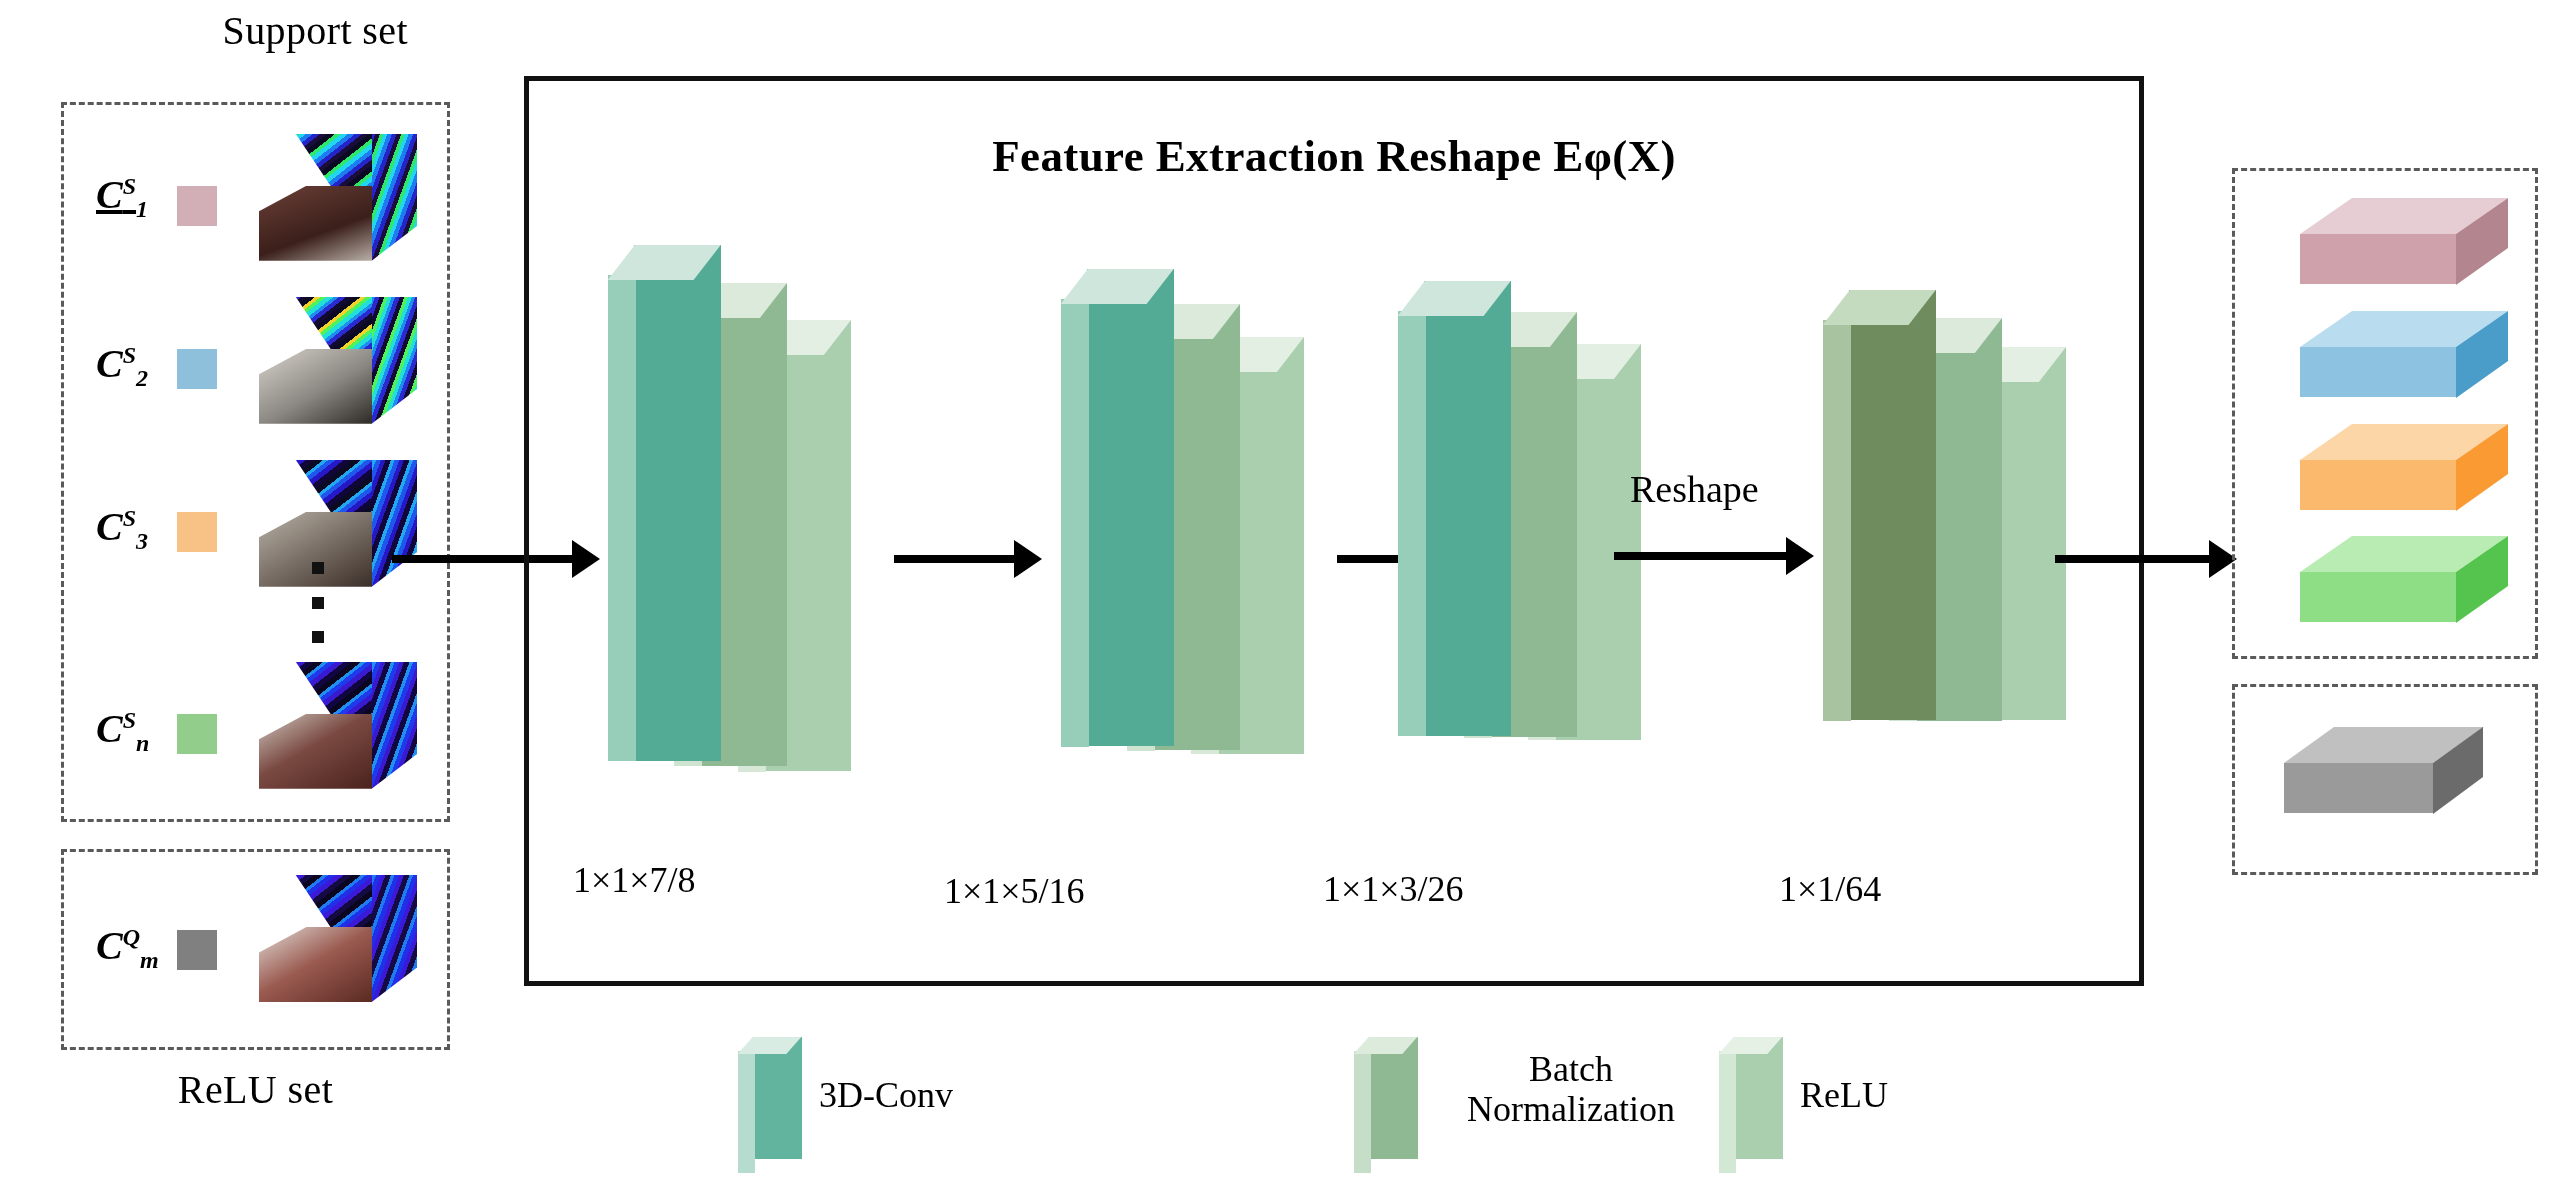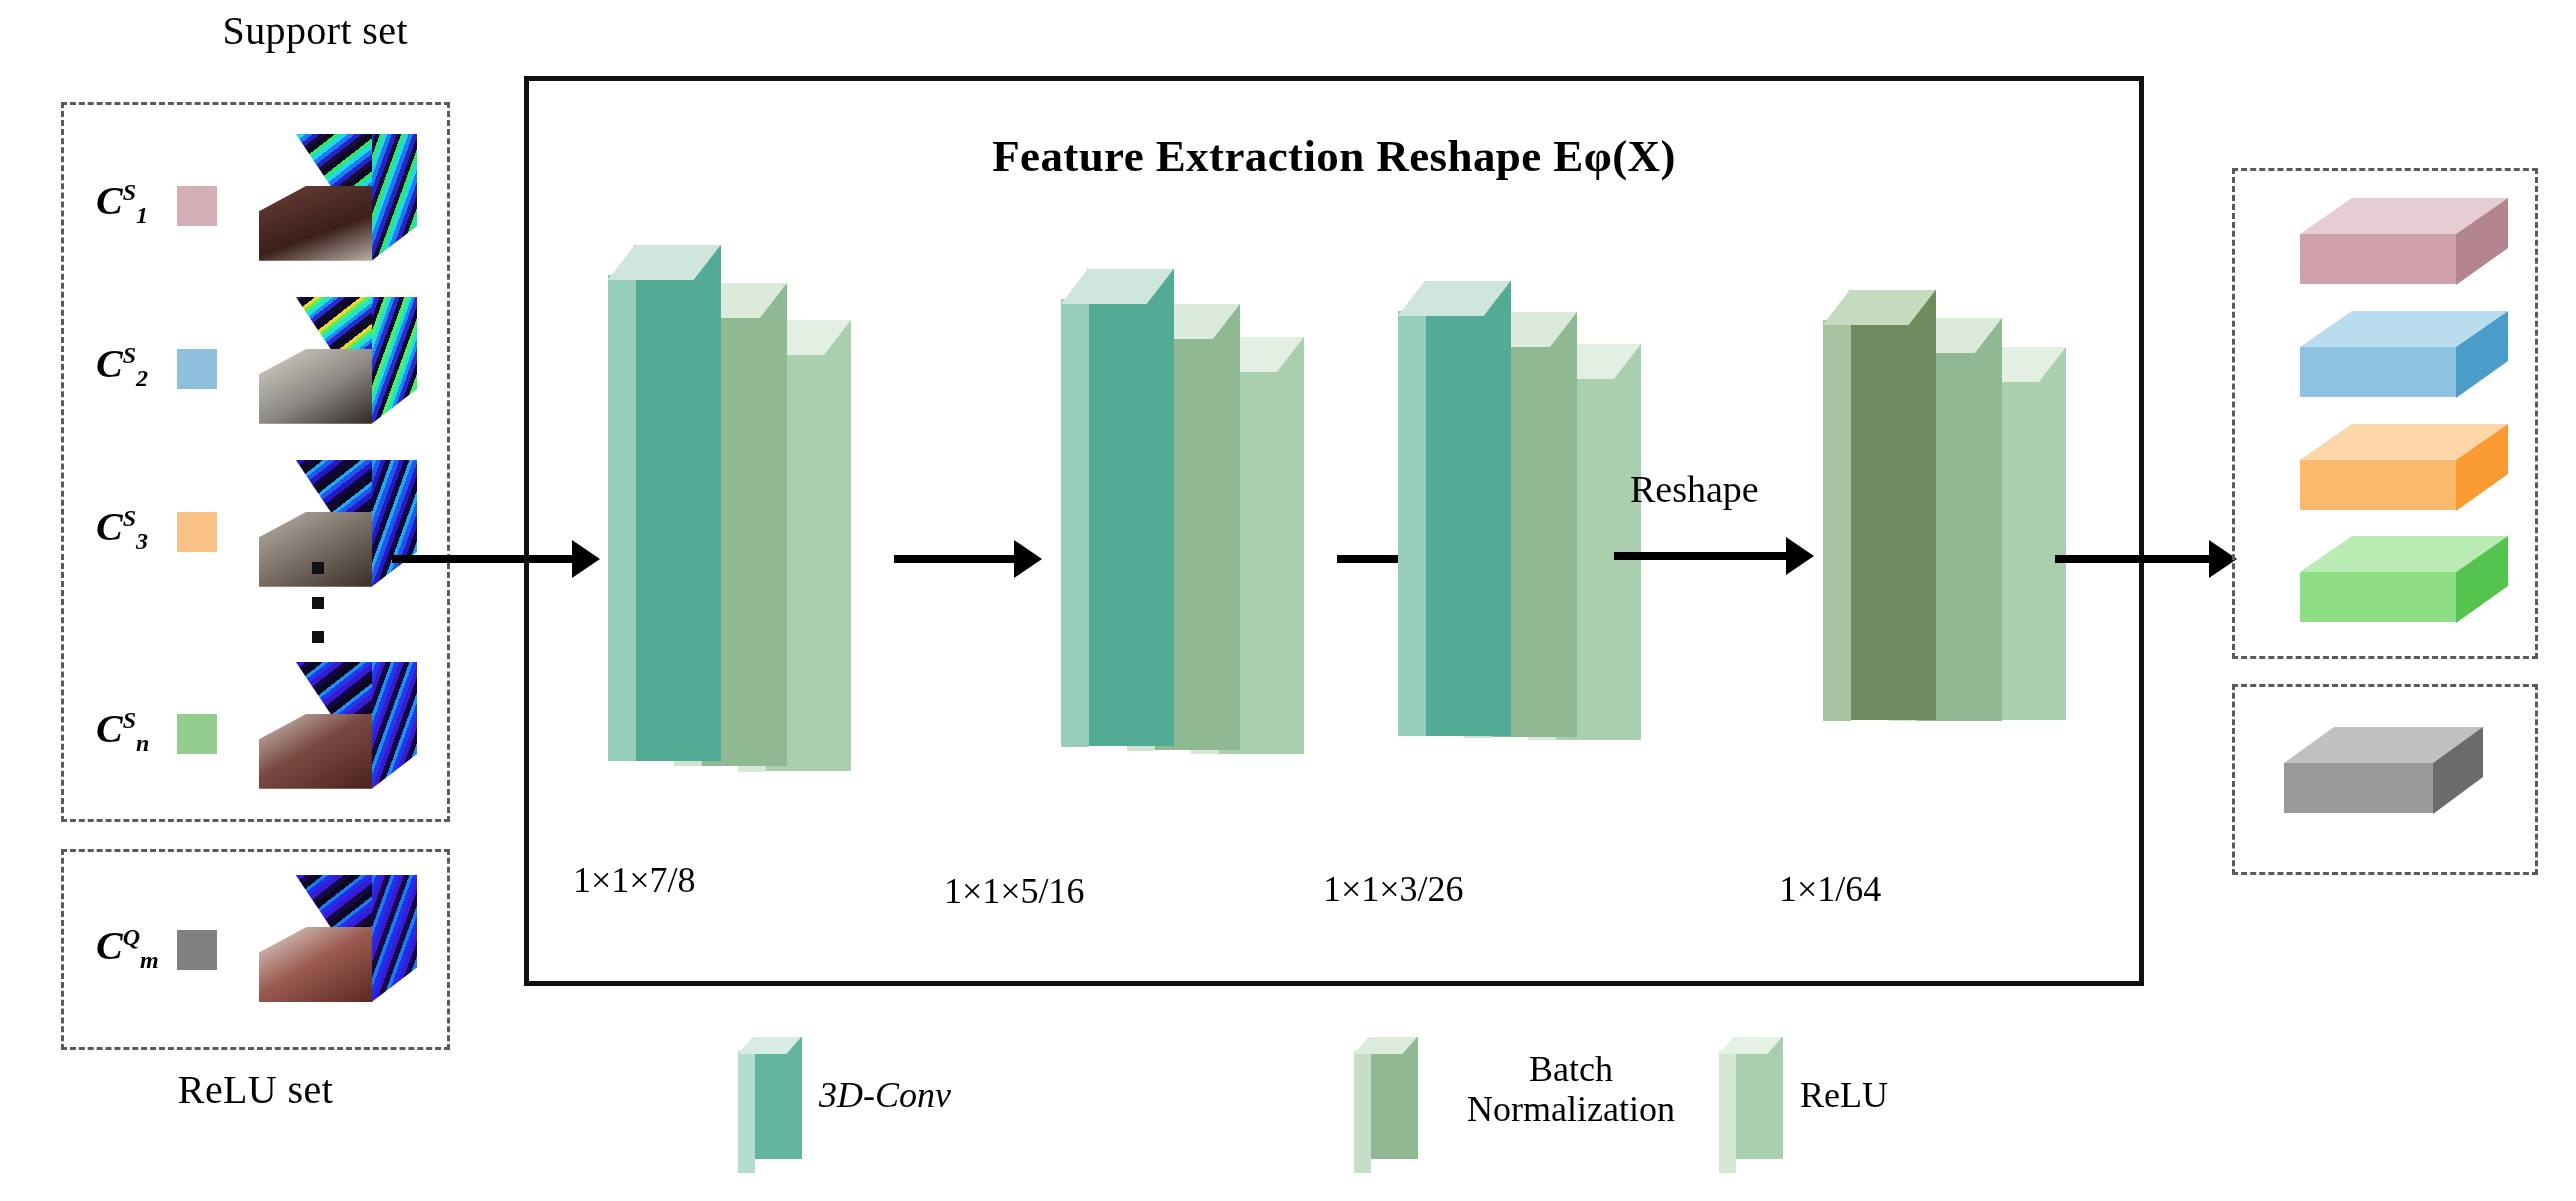--- a/index.html
+++ b/index.html
@@ -51,21 +51,21 @@
   .dots span{display:block;width:12px;height:12px;background:#111;margin-bottom:22.6px;}
 </style>
 </head>
 <body>
 
 <div class="abs set-title" style="left:61px;top:7px;width:347px;text-align:right;">Support set</div>
 
 <div class="abs dashed-box" style="left:61px;top:102px;width:389px;height:720px;"></div>
 
 <div class="abs" style="left:75px;top:132px;width:365px;height:148px;">
-  <div class="abs class-label" style="left:21px;top:45px;">
+  <div class="abs class-label" style="left:21px;top:39px;text-decoration:underline;">
     <span>C</span><span class="sup">S</span><span class="sub">1</span>
   </div>
   <div class="abs swatch" style="left:102px;top:54px;background:#d2aeb6;"></div>
   <div class="abs cube" style="left:165px;top:1.7px;width:174px;height:130px;">
     <div class="top" style="left:0;top:0;width:174px;height:130px;
       background:
        repeating-linear-gradient(-38deg,#1a0d3a 0 4.3px,#2424c8 4.3px 8.7px,#1f7cf0 8.7px 13px,#22d6f0 13px 17.4px,#2ee86a 17.4px 21px,#0a0a22 21px 26px);
       clip-path:polygon(32% 0,100% 0,100% 60%,62% 60%);"></div>
     <div class="front" style="left:19px;top:52px;width:113px;height:75px;background:linear-gradient(160deg,#6b4038,#3b1f1a 60%,#b9b0a8);
       clip-path:polygon(0 34%,42% 0,100% 0,100% 100%,0 100%);"></div>
@@ -303,21 +303,21 @@
 
 <div class="abs" style="left:729px;top:1033px;width:1389px;height:156px;">
 
   <div class="abs" style="left:0;top:0;width:312px;height:148px;">
     <div class="abs" style="left:8.7px;top:3.5px;width:64px;height:135px;">
       <div style="position:absolute;left:15.6px;top:0;width:49px;height:122px;background:#63b49f;"></div>
       <div style="position:absolute;left:0;top:14px;width:17.4px;height:122px;background:#b6dbcf;"></div>
       <div style="position:absolute;left:0;top:0;width:64px;height:17.4px;background:#d8ece4;
                   clip-path:polygon(0 100%,24% 0,100% 0,76% 100%);"></div>
     </div>
-    <div class="abs legend-label" style="left:90px;top:42px;width:217px;text-align:left;font-style:italic;">3D-Conv</div>
+    <div class="abs legend-label" style="left:90px;top:42px;width:217px;text-align:left;">3D-Conv</div>
   </div>
 
 
   <div class="abs" style="left:981px;top:0;width:312px;height:148px;">
     <div class="abs" style="left:8.7px;top:3.5px;width:64px;height:135px;">
       <div style="position:absolute;left:15.6px;top:0;width:49px;height:122px;background:#a9cfae;"></div>
       <div style="position:absolute;left:0;top:14px;width:17.4px;height:122px;background:#d2e7d4;"></div>
       <div style="position:absolute;left:0;top:0;width:64px;height:17.4px;background:#e6f1e6;
                   clip-path:polygon(0 100%,24% 0,100% 0,76% 100%);"></div>
     </div>

